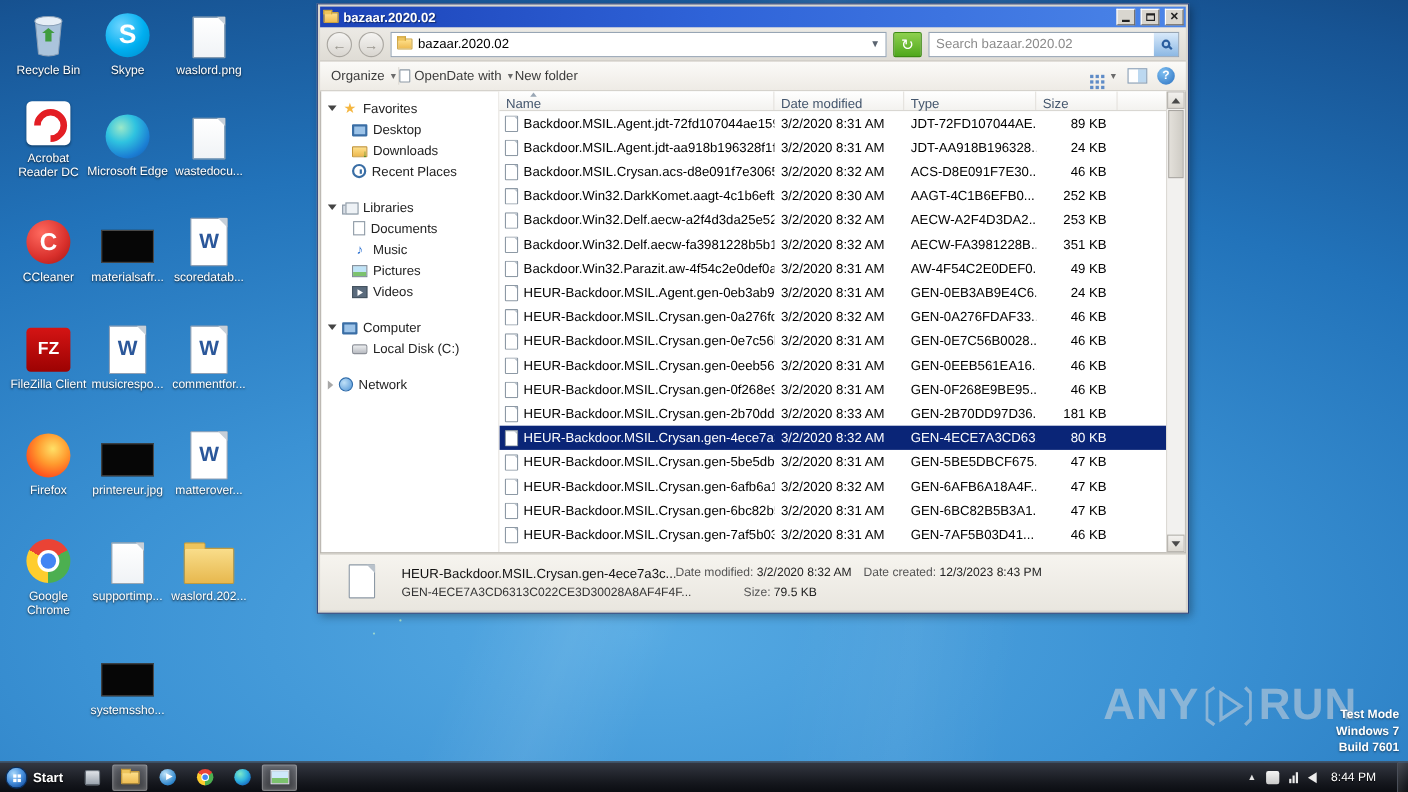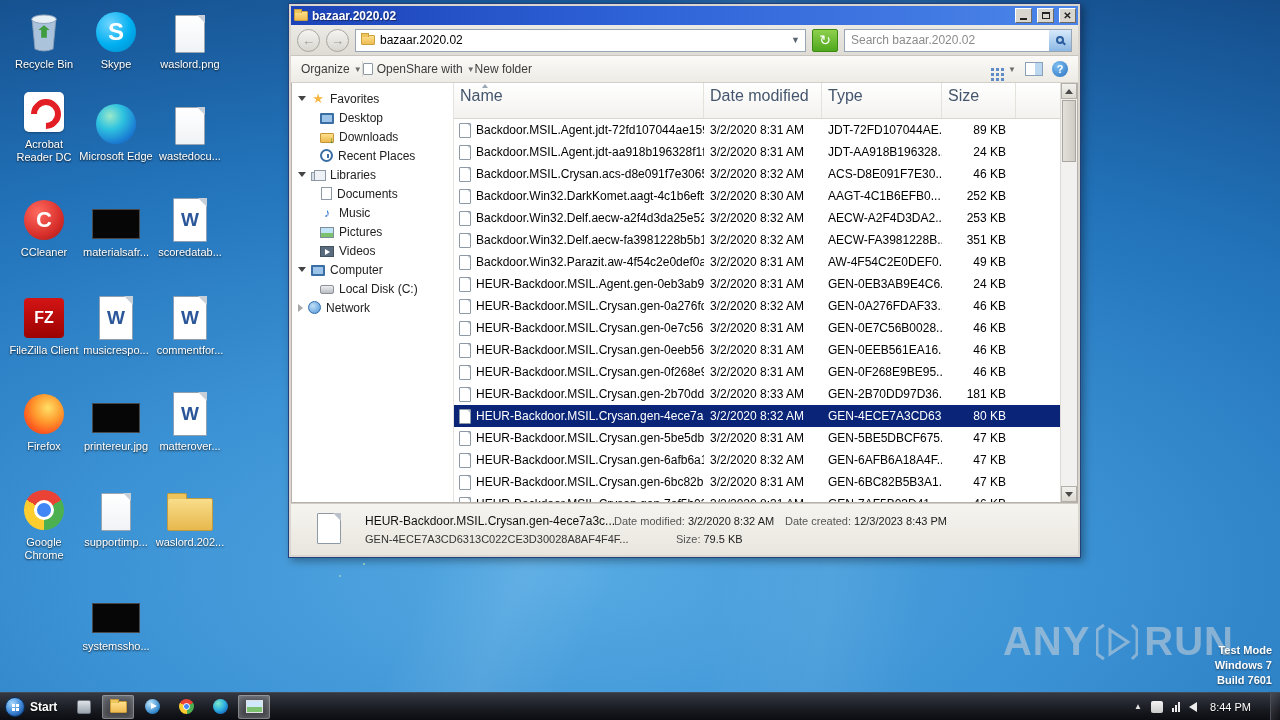--- a/index.html
+++ b/index.html
@@ -70,21 +70,21 @@
   .tsep{width:1px;height:16px;background:#dcd9d3}
   .pg-xs{width:10px;height:12px;background:#fff;border:1px solid #8d99a5;border-radius:1px}
   .tb-right{margin-left:auto;display:flex;gap:9px;align-items:center}
   .views-ico{width:3px;height:3px;background:#5f8cc7;box-shadow:5px 0 #5f8cc7,10px 0 #5f8cc7,0 5px #5f8cc7,5px 5px #5f8cc7,10px 5px #5f8cc7,0 10px #5f8cc7,5px 10px #5f8cc7,10px 10px #5f8cc7;margin-right:10px}
   .pane-ico{width:18px;height:14px;border:1px solid #8aa0b8;background:linear-gradient(90deg,#fff 55%,#bcd8f0 55%)}
   .help-ico{width:16px;height:16px;border-radius:50%;background:radial-gradient(circle at 35% 30%, #7fc0f2, #2a70c0);color:#fff;font-size:11px;font-weight:bold;display:flex;align-items:center;justify-content:center}
 
   .wbody{flex:1;display:flex;background:#fff;border:1px solid #b6b2ab;border-top:none;overflow:hidden;min-height:0}
   .navpane{width:162px;padding:5px 0 0 6px;font-size:12px;color:#222;flex:0 0 auto;border-right:1px solid #e6e3de;overflow:hidden}
   .np-row{display:flex;align-items:center;gap:5px;height:19px;white-space:nowrap}
-  .np-group{}
+  .np-group{margin-top:14px}
   .np-group.first{margin-top:1px}
   .np-child{padding-left:22px}
   .tri{width:0;height:0;display:inline-block;flex:0 0 auto}
   .tri-exp{border-left:4px solid transparent;border-right:4px solid transparent;border-top:5px solid #444}
   .tri-col{border-top:4px solid transparent;border-bottom:4px solid transparent;border-left:5px solid #a8a8a8}
   .np-ico{width:14px;height:14px;flex:0 0 auto;position:relative}
   .ic-star{color:#f5b63f;font-size:13px;line-height:14px;text-align:center}
   .ic-monitor{border:2px solid #3a6ea5;background:#9cc3e8;height:11px;margin-top:1px;border-radius:1px}
   .ic-folder-sm{background:linear-gradient(#ffe08a,#edb94f);border:1px solid #c49536;height:10px;margin-top:3px;border-radius:1px}
   .ic-down::after{content:"↓";position:absolute;right:-1px;bottom:-3px;color:#1e7e1e;font-size:9px;font-weight:bold}
@@ -94,21 +94,21 @@
   .ic-lib::before{content:"";position:absolute;left:2px;top:-3px;right:-2px;height:9px;background:#eef2f6;border:1px solid #8d99a5}
   .ic-page{background:#fff;border:1px solid #8d99a5;height:13px;width:11px;margin-left:1px}
   .ic-music{color:#2a6fd0;font-size:12px;text-align:center;line-height:14px}
   .ic-pic{background:linear-gradient(180deg,#bfe3f7 55%,#7cc26e 55%);border:1px solid #7e8b98;height:11px;margin-top:1px}
   .ic-vid{background:#5a6b7d;border:1px solid #44525f;height:11px;margin-top:1px;position:relative}
   .ic-vid::after{content:"";position:absolute;left:4px;top:2px;border-left:5px solid #fff;border-top:3px solid transparent;border-bottom:3px solid transparent}
   .ic-disk{background:linear-gradient(#eceef0,#b9bcc2);border:1px solid #8c9098;height:9px;margin-top:2px;border-radius:2px}
   .ic-globe{background:radial-gradient(circle at 35% 35%, #bfe0f7, #4f93d6);border:1px solid #2f6cab;border-radius:50%;width:13px;height:13px}
 
   .listwrap{flex:1;display:flex;flex-direction:column;min-width:0}
-  .lheader{height:36px;display:flex;background:linear-gradient(#ffffff,#f3f2ef);border-bottom:1px solid #d9d7d2;font-size:16px;color:#44566d;flex:0 0 auto}
+  .lheader{height:18px;display:flex;background:linear-gradient(#ffffff,#f3f2ef);border-bottom:1px solid #d9d7d2;font-size:12px;color:#44566d;flex:0 0 auto}
   .hcell{padding:4px 6px 0 6px;border-right:1px solid #e4e2dd;position:relative}
   .h-name{width:250px}.h-date{width:118px}.h-type{width:120px}.h-size{width:74px}
   .h-fill{flex:1;border-right:none}
   .sortmark{position:absolute;top:1px;left:28px;width:0;height:0;border-left:3px solid transparent;border-right:3px solid transparent;border-bottom:4px solid #9aa7b5}
   .rows{flex:1;overflow:hidden}
   .frow{display:flex;height:22px;align-items:center;font-size:12px;color:#000}
   .c-name{width:250px;display:flex;align-items:center;gap:5px;padding-left:5px;overflow:hidden;white-space:nowrap}
   .c-name span{overflow:hidden;white-space:nowrap}
   .c-date{width:118px;padding-left:6px;white-space:nowrap}
   .c-type{width:120px;padding-left:6px;overflow:hidden;white-space:nowrap}
@@ -327,21 +327,21 @@
     <span class="tb-item">
       <span>Organize</span>
         <span class="caret">▼</span>
     </span>
     <span class="tsep"></span>
     <span class="tb-item">
       <span class="pg-xs"></span>
         <span>Open</span>
     </span>
     <span class="tb-item">
-      <span>Share with</span>
+      <span>Date with</span>
         <span class="caret">▼</span>
     </span>
     <span class="tb-item">
       <span>New folder</span>
     </span>
     <span class="tb-right">
       <span class="tb-item">
           <span class="views-ico"></span>
           <span class="caret">▼</span>
         </span>

